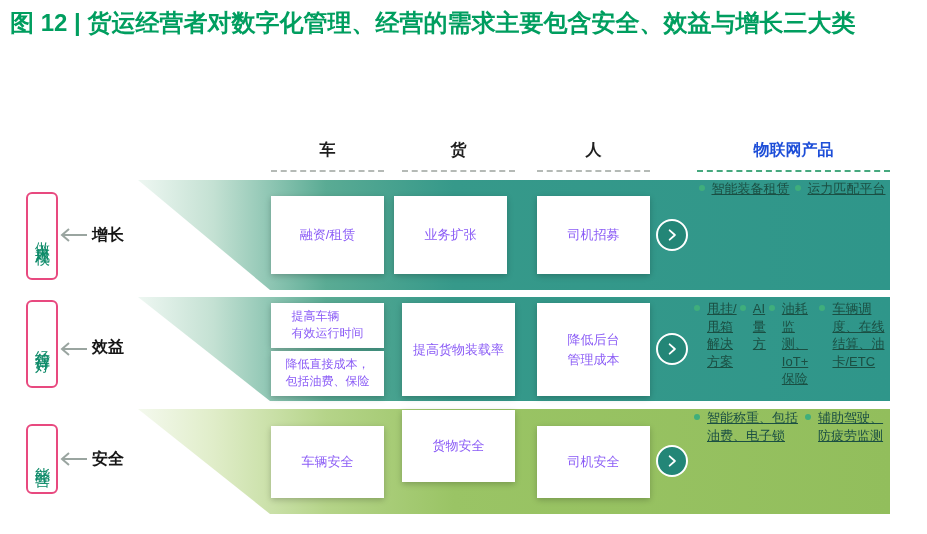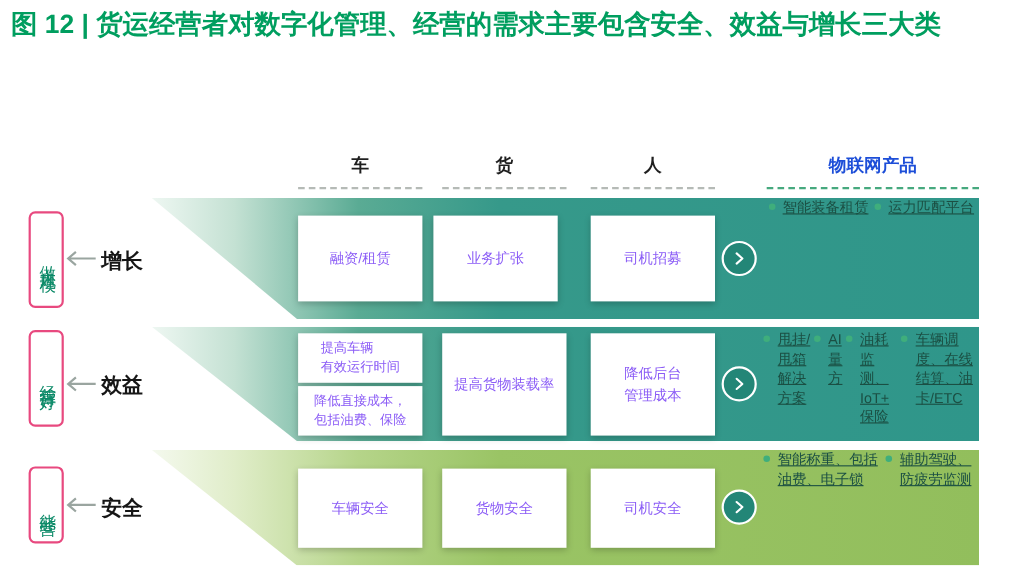--- a/index.html
+++ b/index.html
@@ -34,21 +34,21 @@
              justify-content:center; gap:5px; font-size:13px; color:#1b4f43; line-height:1.35;text-decoration:underline; }
   .bullet  { display:flex; }
   .dot { width:6px; height:6px; border-radius:50%; background:#3fae7c;
          margin:5px 7px 0 0; flex:none; }
 
   .sidebox { position:absolute; left:26px; width:32px;
              writing-mode:vertical-rl; text-orientation:upright;
              border:2px solid #e8497f; border-radius:6px; color:#0c8a68;
              font-size:15px; letter-spacing:3px; padding:7px 3px;
              display:flex; align-items:center; justify-content:center; }
-  .cat { position:absolute; left:92px; font-size:19px; font-weight:bold; color:#161616; }
+  .cat { position:absolute; left:92px; font-size:16px; font-weight:bold; color:#161616; }
   .arrow { position:absolute; left:57px; width:32px; height:16px; }
 </style>
 </head>
 <body>
 
 <div class="stage">
 
   <div class="title">图 12 | 货运经营者对数字化管理、经营的需求主要包含安全、效益与增长三大类</div>
 
   <div class="hdr" style="left:271px;width:113px">车</div>
@@ -137,21 +137,21 @@
 
   <div class="sidebox" style="top:424px;height:70px">能经营</div>
   <div class="arrow" style="top:451px">
     <svg width="32" height="16" viewBox="0 0 32 16">
         <path d="M30 8 H6 M12 2 L5 8 L12 14" fill="none" stroke="#9aa5a0" stroke-width="2"></path>
       </svg>
   </div>
   <div class="cat" style="top:449px">安全</div>
 
   <div class="card" style="left:271px;top:426px;width:113px;height:72px">车辆安全</div>
-  <div class="card" style="left:402px;top:426px;width:113px;height:72px">货物安全</div>
+  <div class="card" style="left:402px;top:410px;width:113px;height:72px">货物安全</div>
   <div class="card" style="left:537px;top:426px;width:113px;height:72px">司机安全</div>
 
   <div class="circle" style="left:656px;top:445px">
     <svg width="14" height="14" viewBox="0 0 24 24">
         <path d="M8 4 L17 12 L8 20" fill="none" stroke="#fff" stroke-width="3.2" stroke-linecap="round" stroke-linejoin="round"></path>
       </svg>
   </div>
 
   <div class="bullets" style="left:694px;top:409px;width:196px;height:105px;gap:3px">
     <div class="bullet">

